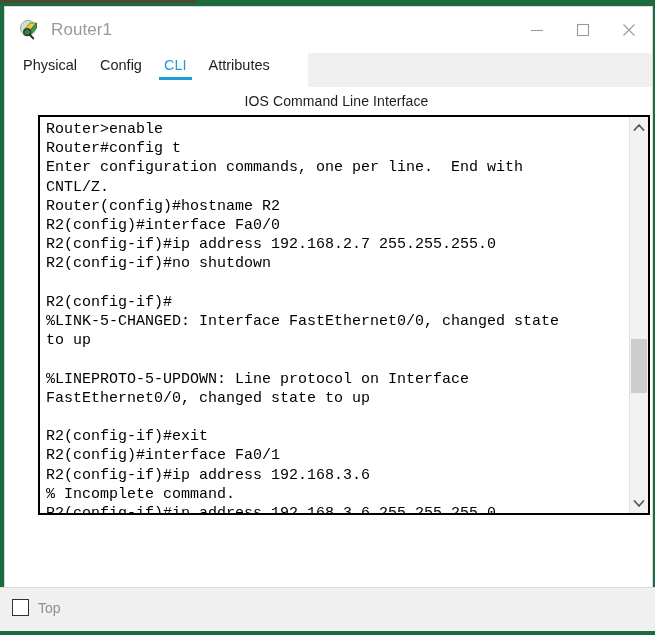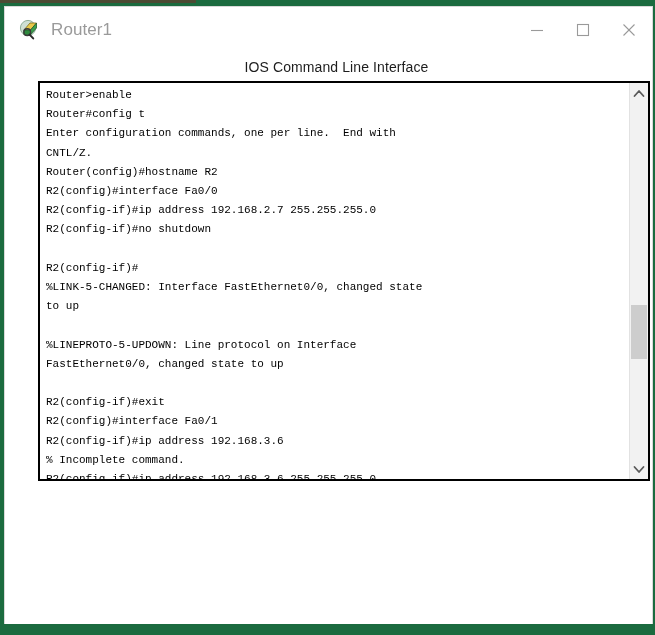--- a/index.html
+++ b/index.html
@@ -160,21 +160,21 @@
     height: 400px;
     border: 2px solid #000000;
     box-sizing: border-box;
     background: #ffffff;
     display: flex;
   }
   #terminal-text {
     flex: 1 1 auto;
     padding: 3px 4px 0 6px;
     font-family: "Liberation Mono", "DejaVu Sans Mono", monospace;
-    font-size: 11px;
+    font-size: 15px;
     line-height: 19.2px;
     color: #000000;
     white-space: pre;
     overflow: hidden;
     letter-spacing: 0px;
   }
   #terminal-text .tline { display: block; min-height: 19.2px; }
 
   
   #terminal-scrollbar {
@@ -321,20 +321,28 @@
         </button>
         <button class="win-btn">
           <svg width="16" height="16" viewBox="0 0 16 16">
             <line x1="2.5" y1="2.5" x2="13.5" y2="13.5" stroke="#9a9a9a" stroke-width="1.1"></line>
             <line x1="13.5" y1="2.5" x2="2.5" y2="13.5" stroke="#9a9a9a" stroke-width="1.1"></line>
           </svg>
         </button>
       </div>
     </div>
 
+    <div id="tab-strip-wrap">
+      <div id="tab-strip">
+        <button class="tab t-physical">Physical</button>
+        <button class="tab t-config">Config</button>
+        <button class="tab t-cli"><span>CLI</span><span class="tab-underline"></span></button>
+        <button class="tab t-attributes">Attributes</button>
+      </div>
+    </div>
 
     <div id="panel-body">
 
       <div id="cli-heading">IOS Command Line Interface</div>
 
       <div id="terminal-outer">
         <div id="terminal-text"><span class="tline">Router&gt;enable</span><span class="tline">Router#config t</span><span class="tline">Enter configuration commands, one per line.  End with</span><span class="tline">CNTL/Z.</span><span class="tline">Router(config)#hostname R2</span><span class="tline">R2(config)#interface Fa0/0</span><span class="tline">R2(config-if)#ip address 192.168.2.7 255.255.255.0</span><span class="tline">R2(config-if)#no shutdown</span><span class="tline"></span><span class="tline">R2(config-if)#</span><span class="tline">%LINK-5-CHANGED: Interface FastEthernet0/0, changed state</span><span class="tline">to up</span><span class="tline"></span><span class="tline">%LINEPROTO-5-UPDOWN: Line protocol on Interface</span><span class="tline">FastEthernet0/0, changed state to up</span><span class="tline"></span><span class="tline">R2(config-if)#exit</span><span class="tline">R2(config)#interface Fa0/1</span><span class="tline">R2(config-if)#ip address 192.168.3.6</span><span class="tline">% Incomplete command.</span><span class="tline">R2(config-if)#ip address 192.168.3.6 255.255.255.0</span></div>
 
         <div id="terminal-scrollbar">
           <div class="sb-arrow up">
@@ -348,16 +356,22 @@
               <polyline points="1.5,2 6,7 10.5,2" fill="none" stroke="#5a5a5a" stroke-width="1.8" stroke-linecap="round" stroke-linejoin="round"></polyline>
             </svg>
           </div>
         </div>
       </div>
 
 
     </div>
   </div>
 
+  <div id="bottom-strip">
+    <div id="top-checkbox-row">
+      <button id="top-checkbox"></button>
+      <span id="top-checkbox-label">Top</span>
+    </div>
+  </div>
 
   <div id="bottom-green-edge"></div>
 
 </div>
 
 </body></html>

